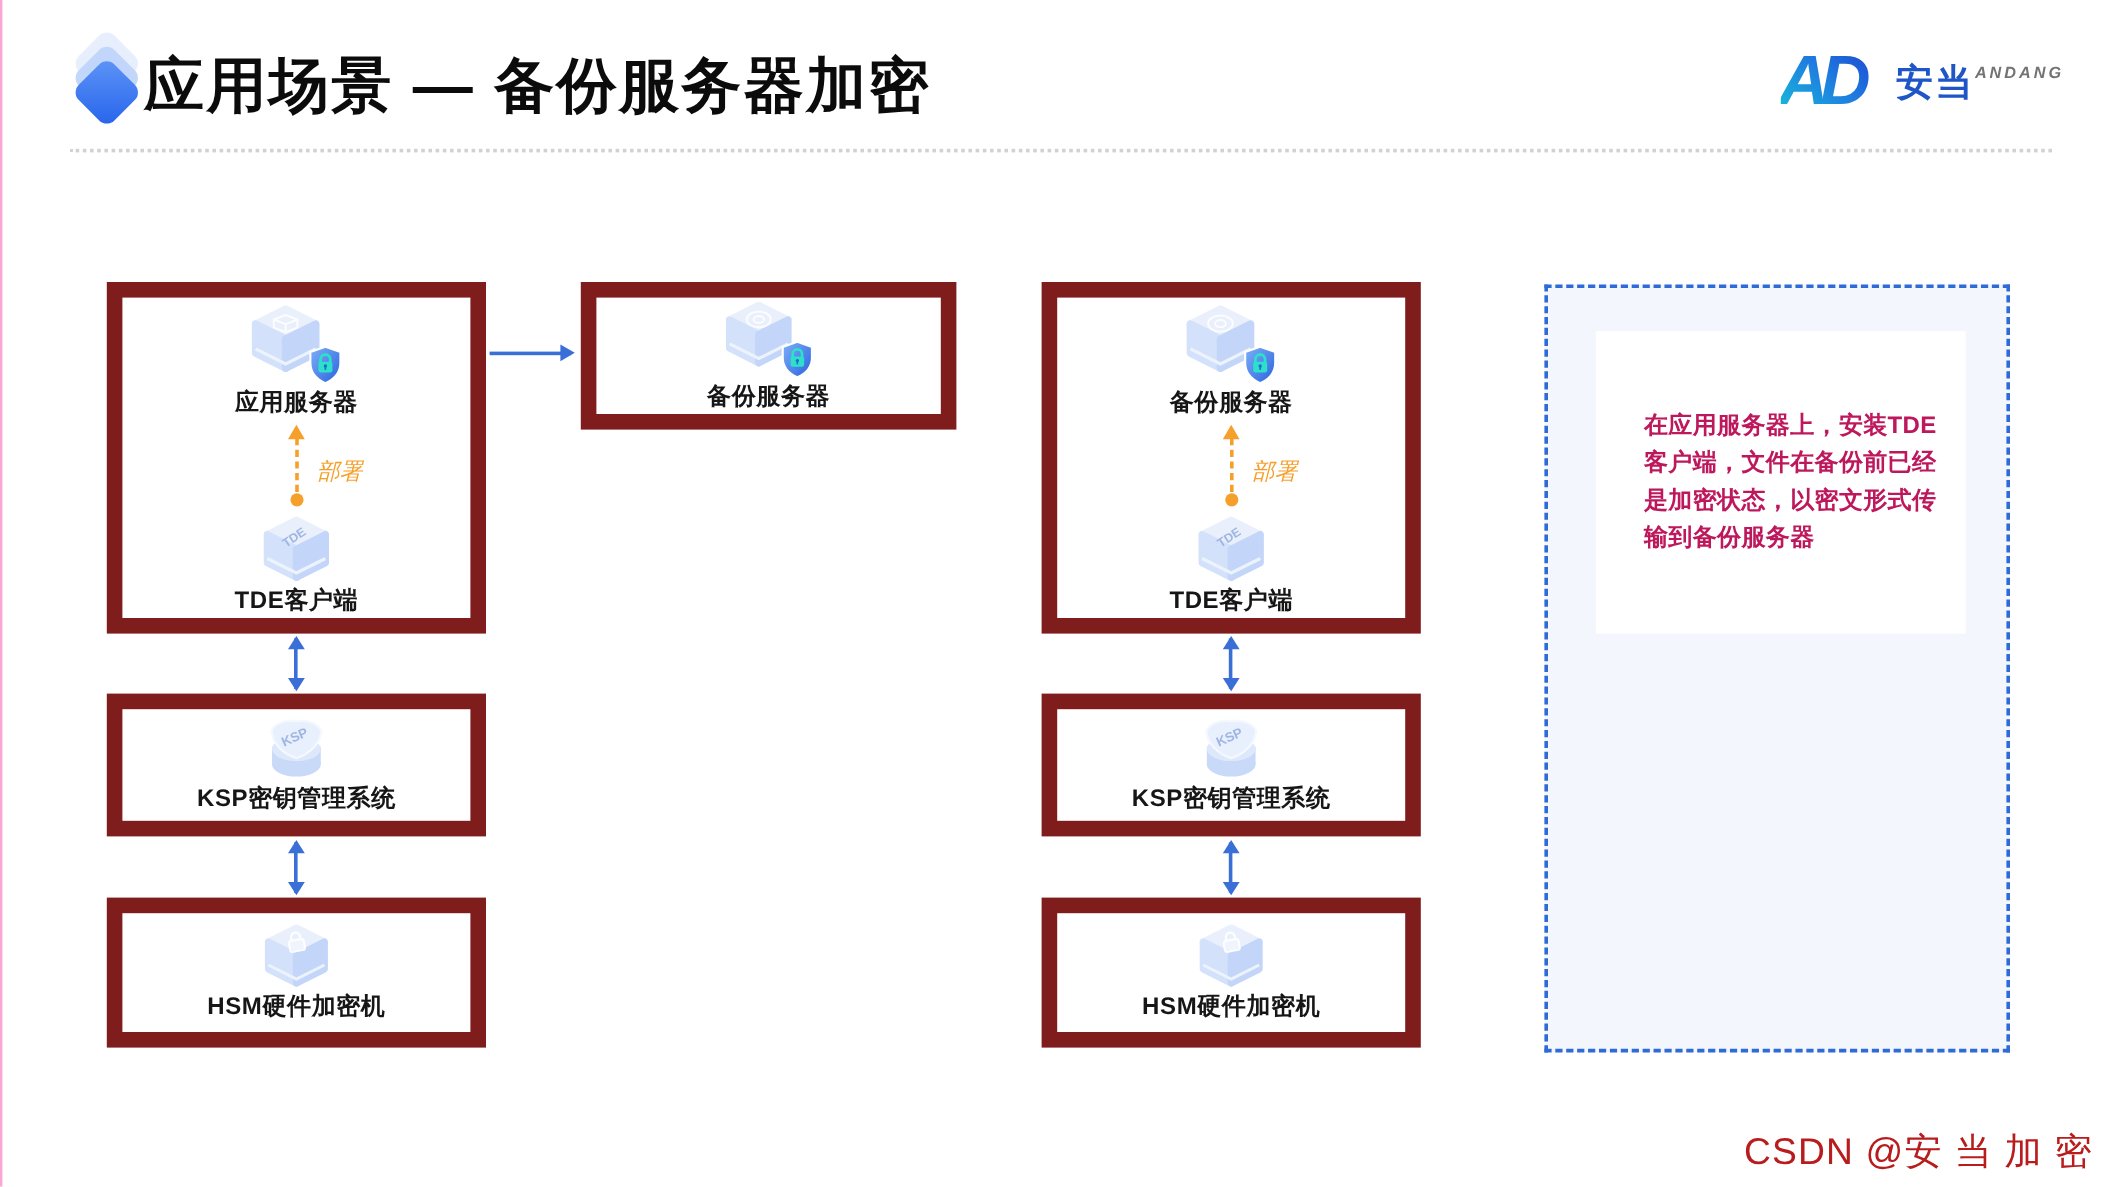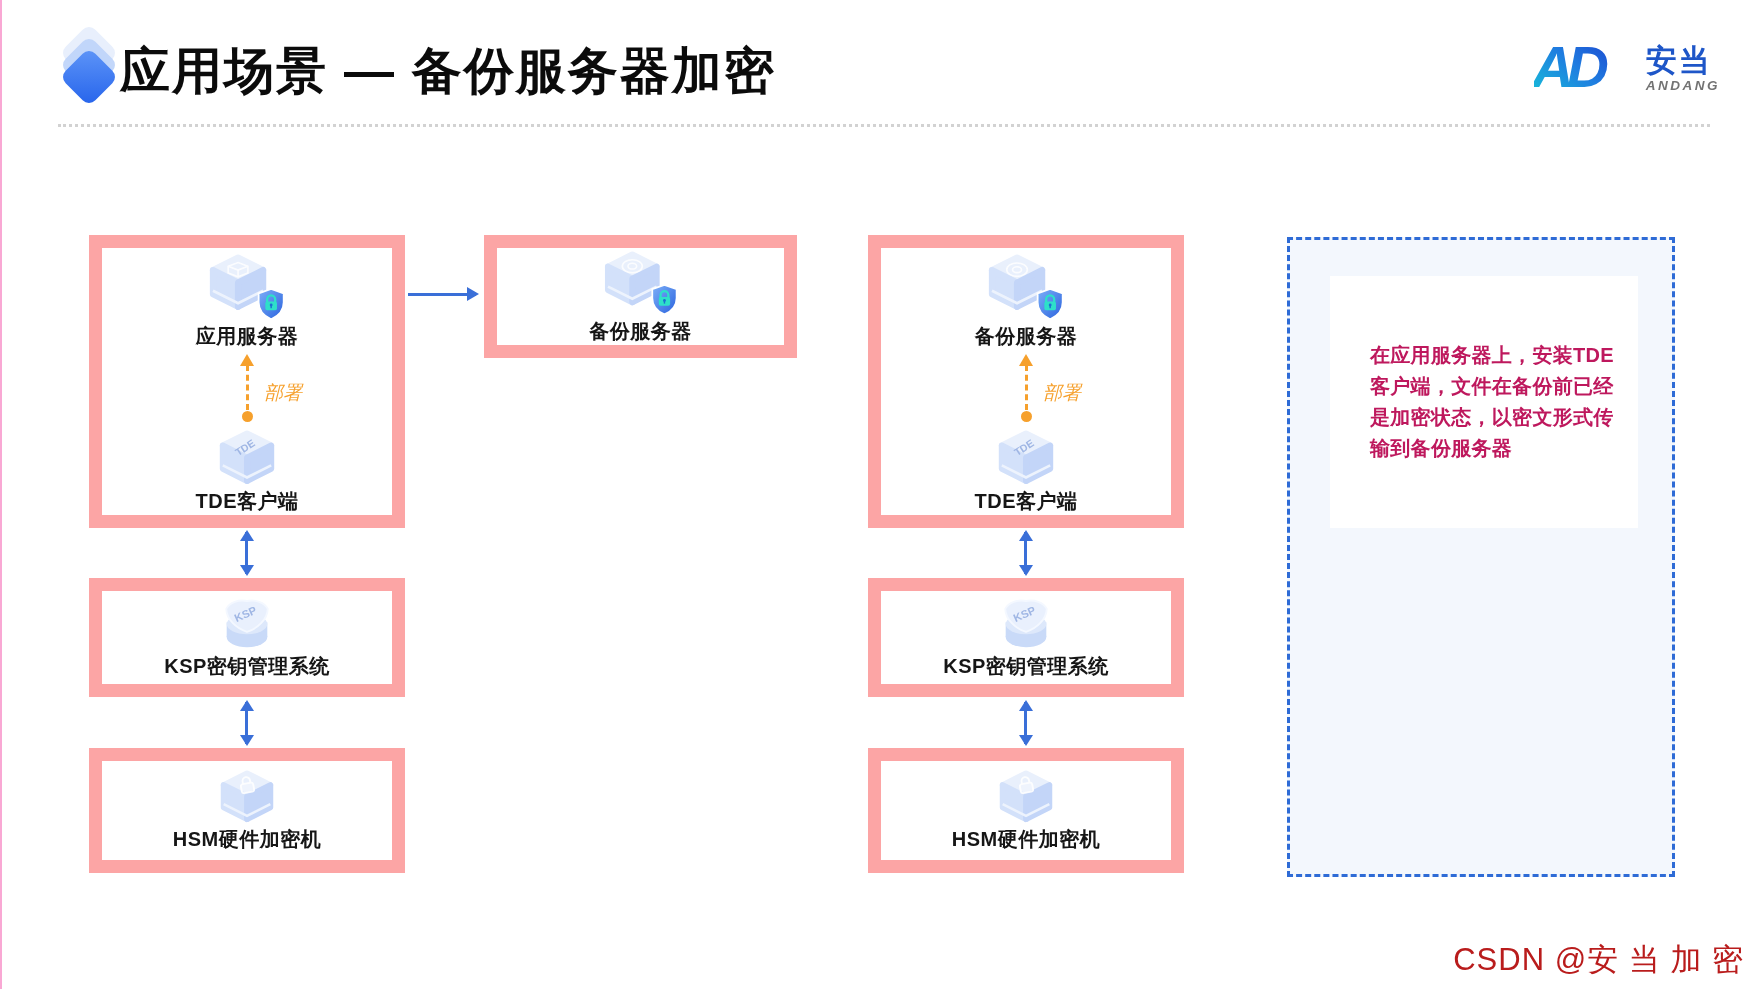--- a/index.html
+++ b/index.html
@@ -7,27 +7,27 @@
     position:relative; width:1760px; height:989px; background:#ffffff; overflow:hidden;
     font-family:"Liberation Sans", sans-serif; border-left:2px solid #f9a8d4; box-sizing:border-box;
   }
   
   .header-icon { position:absolute; left:50px; top:32px; width:74px; height:78px; }
   .header-icon .d { position:absolute; left:16px; width:42px; height:42px; border-radius:9px; transform:rotate(45deg); }
   .d1 { top:0;  background:#e8effc; }
   .d2 { top:12px; background:#bdd3f9; opacity:.9; }
   .d3 { top:24px; background:linear-gradient(135deg,#5f96f8,#2563eb); }
   .page-title { position:absolute; left:118px; top:38px; font-size:50px; font-weight:bold; color:#0b0b0b; letter-spacing:2px; white-space:nowrap; }
-  .logo { position:absolute; right:40px; top:40px; display:flex; align-items:center; gap:20px; }
-  .logo-text { display:flex; flex-direction:column; align-items:flex-start; }
+  .logo { position:absolute; right:40px; top:40px; display:flex; align-items:center; gap:4px; }
+  .logo-text { display:flex; flex-direction:row; align-items:flex-start; }
   .logo-cn { font-size:31px; font-weight:bold; color:#1e56c8; line-height:1.05; letter-spacing:2px; }
   .logo-en { font-size:13.5px; font-style:italic; font-weight:bold; color:#737373; letter-spacing:2.5px; }
   .divider { position:absolute; left:56px; right:50px; top:124px; border-top:3px dotted #d2d2d2; height:0; }
   
-  .obox { position:absolute; background:#fca5a5;text-align:center; }
+  .obox { position:absolute; background:#7f1d1d;text-align:center; }
   .ibox { position:absolute; inset:13px; background:#ffffff; display:flex; flex-direction:column; align-items:center; }
   .ibox.stack { justify-content:flex-start; padding-top:6px; box-sizing:border-box; }
   .ibox.centered { justify-content:center; }
   .node-label { font-size:20px; font-weight:bold; color:#161616; letter-spacing:.5px; line-height:24px; margin-top:2px; white-space:nowrap; }
   
   .varrow { position:absolute; width:3px; background:#3a6fd8; }
   .varrow::before { content:""; position:absolute; top:-2px; left:-5.5px;
     border-left:7px solid transparent; border-right:7px solid transparent; border-bottom:11px solid #3a6fd8; }
   .varrow::after { content:""; position:absolute; bottom:-2px; left:-5.5px;
     border-left:7px solid transparent; border-right:7px solid transparent; border-top:11px solid #3a6fd8; }

